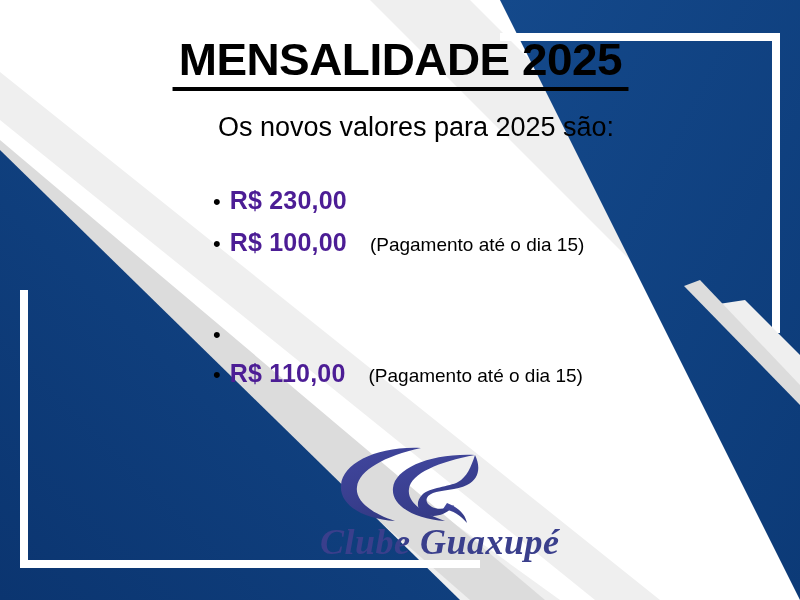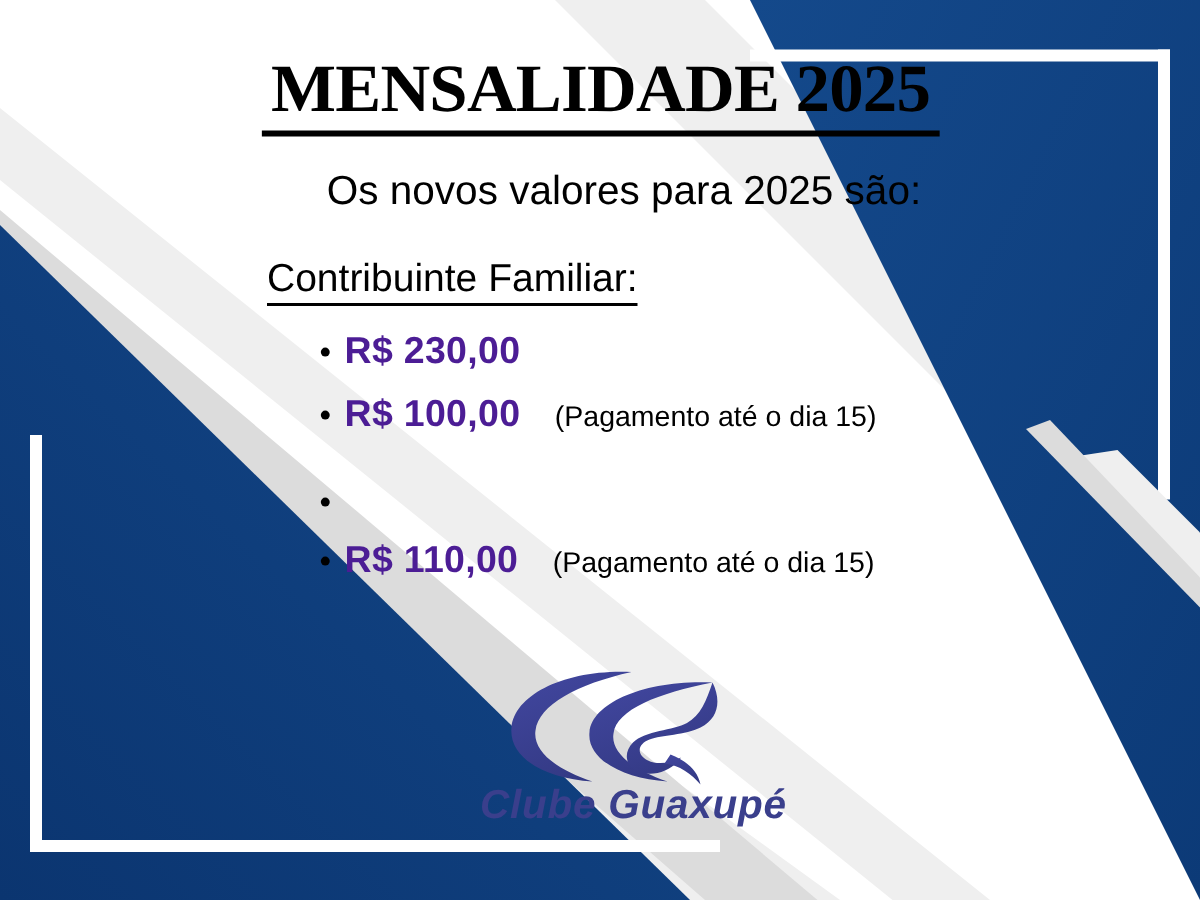--- a/index.html
+++ b/index.html
@@ -33,21 +33,20 @@
     inset: 0;
     z-index: 5;
   }
 
   .title-wrap {
     position: absolute;
     left: 0;
     top: 36px;
     width: 800px;
     text-align: center;
-    font-family: Liberation Serif, serif;
   }
   .title {
     display: inline-block;
     font-size: 45px;
     font-weight: 700;
     letter-spacing: -0.5px;
     color: #000000;
     line-height: 1.05;
     padding: 0 6px 4px 6px;
     border-bottom: 4px solid #000000;
@@ -128,23 +127,23 @@
     height: 125px;
     text-align: center;
   }
   .logo-mark {
     display: block;
     margin: 0 auto;
   }
   .logo-word {
     display: block;
     margin-top: -4px;
-    font-family: Liberation Sans, sans-serif;
+    font-family: Liberation Serif, serif;
     font-style: italic;
-    font-size: 27px;
+    font-size: 36px;
     font-weight: 700;
     color: #3a3f8c;
     letter-spacing: 0.5px;
     white-space: nowrap;
   }
 </style>
 </head>
 <body>
 
 <div id="slide">
@@ -202,21 +201,20 @@
 
   <div class="content">
 
     <div class="title-wrap">
       <span class="title">MENSALIDADE 2025</span>
     </div>
 
     <div class="subtitle">Os novos valores para 2025 são:</div>
 
     <div class="section section-familiar">
-      <div class="section-heading">Contribuinte Familiar:</div>
       <ul class="bullets">
         <li class="bullet-row">
           <span class="bullet-dot">•</span>
           <span class="bullet-amount">R$ 230,00</span>
           <span class="bullet-note"></span>
         </li>
         <li class="bullet-row">
           <span class="bullet-dot">•</span>
           <span class="bullet-amount">R$ 100,00</span>
           <span class="bullet-note">(Pagamento até o dia 15)</span>

